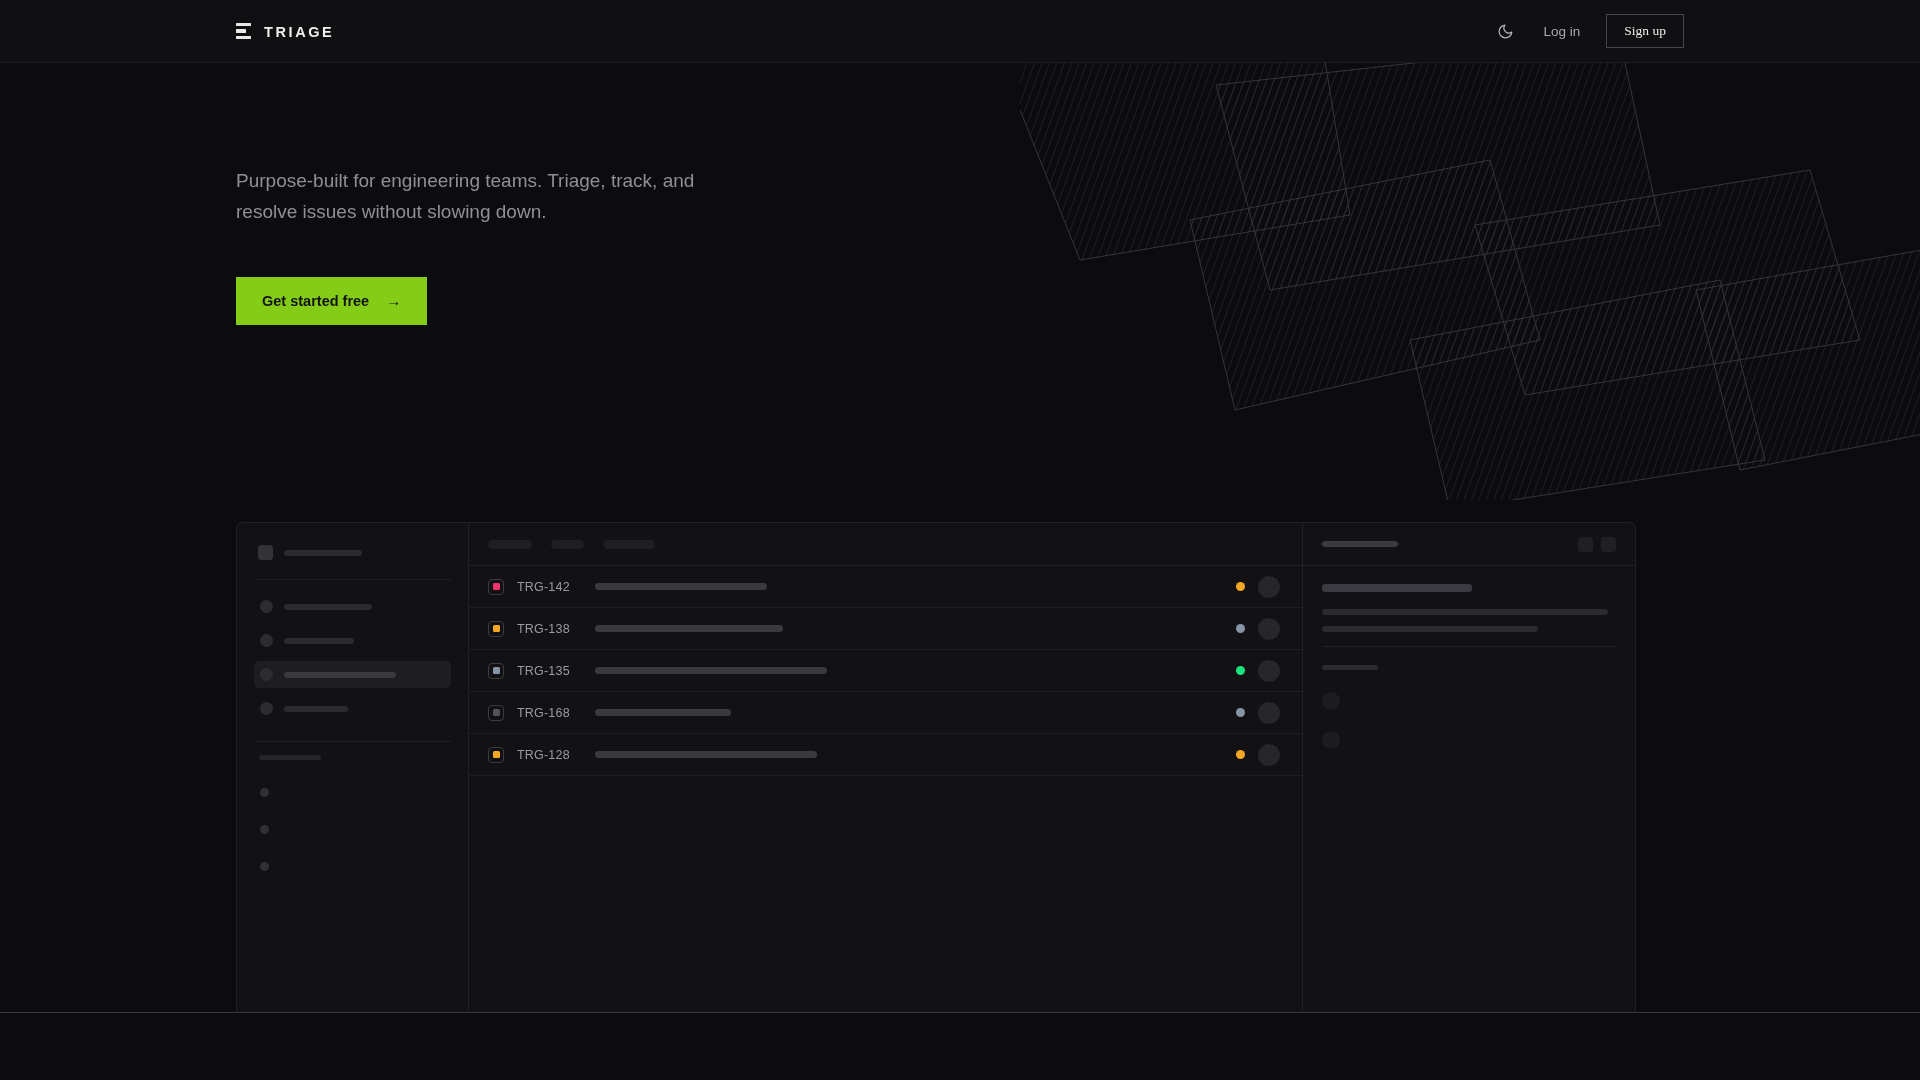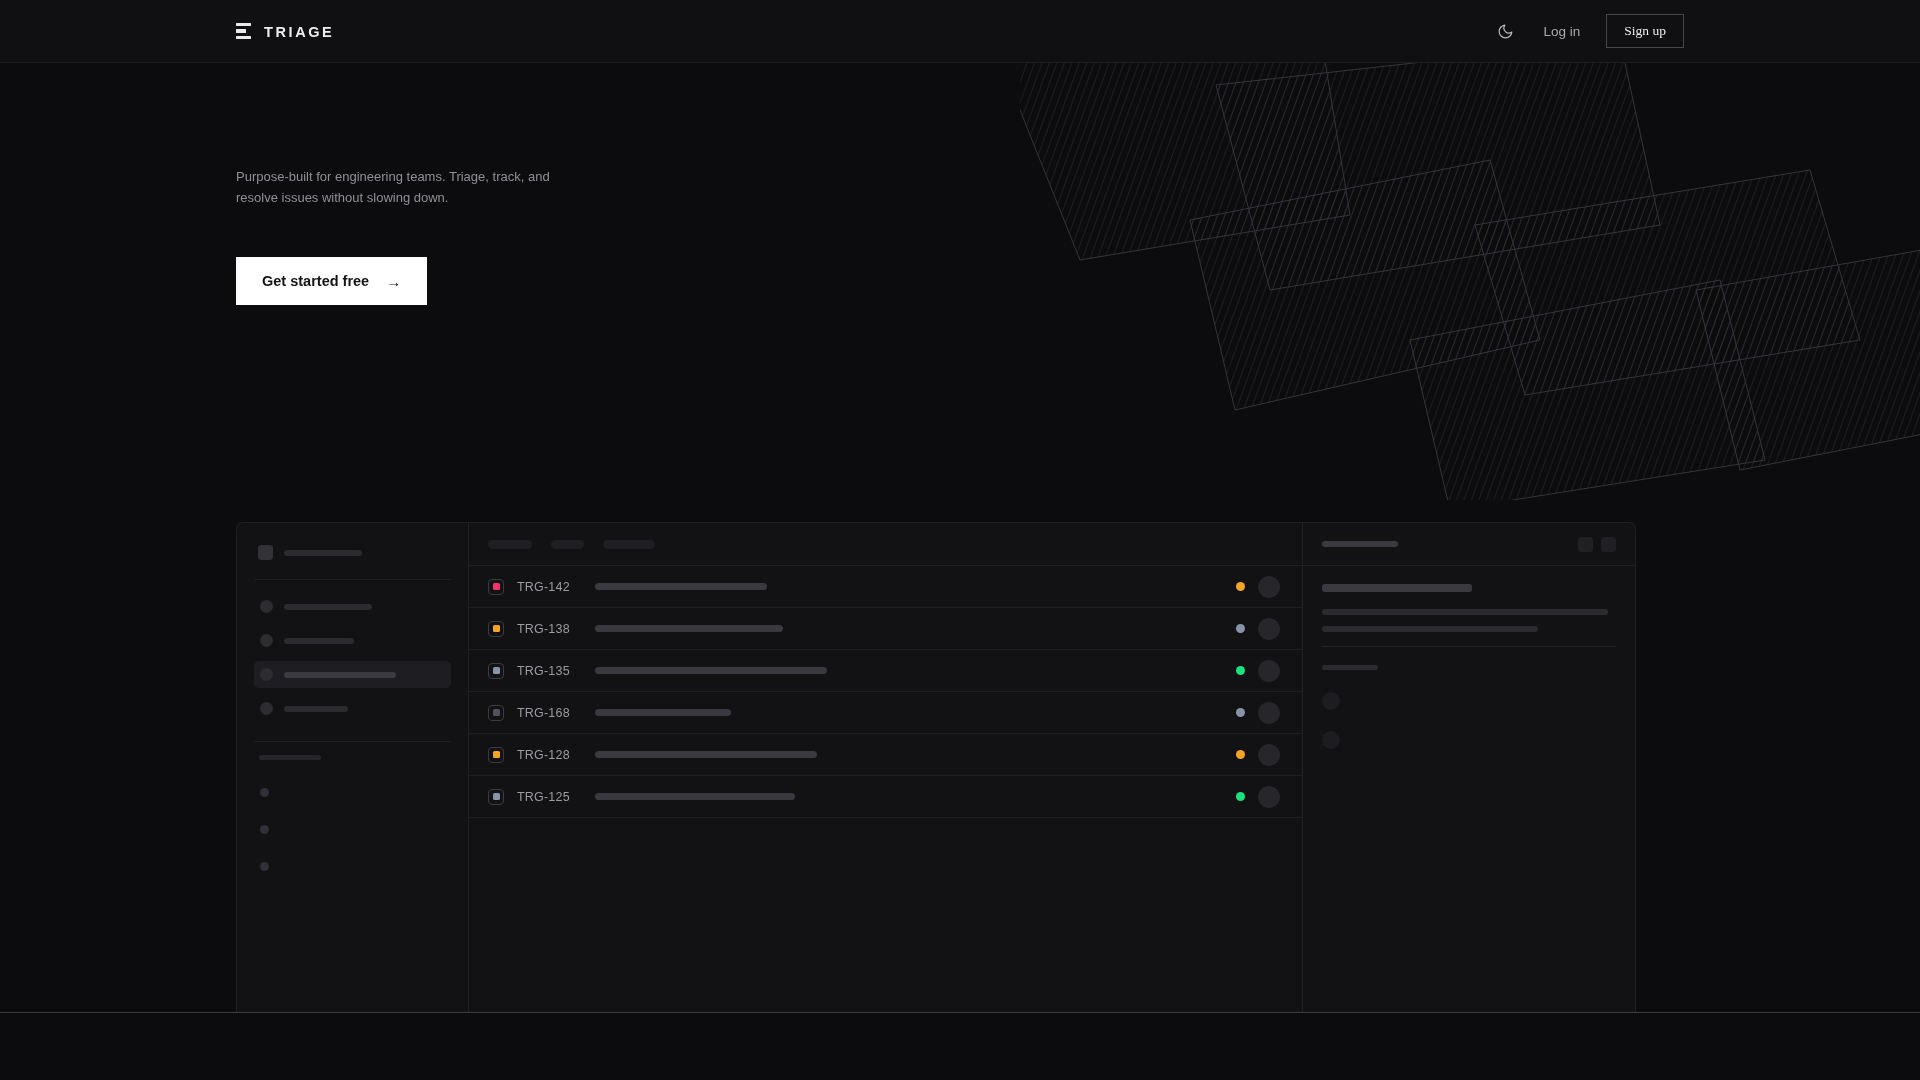--- a/index.html
+++ b/index.html
@@ -69,28 +69,28 @@
     color: #f1f1f2;
     font-size: 59px;
     line-height: 1.12;
     font-weight: 400;
     letter-spacing: -1.4px;
     white-space: pre-line;
   }
   .subhead {
     margin-top: 40px;
     color: #8f8f96;
-    font-size: 13px;
+    font-size: 19px;
     line-height: 1.62;
     white-space: pre-line;
   }
   .cta {
     margin-top: 49px;
     display: inline-flex; align-items: center; gap: 17px;
-    background: #ffffff; color: #131315;
+    background: #84cc16; color: #131315;
     font-size: 14.5px; font-weight: 700;
     border: none; padding: 16px 26px; cursor: pointer;
     font-family: inherit;
   }
   .cta .arrow { font-size: 15px; line-height: 1; }
 
   
   .decor {
     position: absolute;
     top: 40px; right: 0;
@@ -341,31 +341,20 @@
             <span class="prio">
               <i style="background:#f5a524"></i>
             </span>
             <span class="rid">TRG-128</span>
             <span class="tbar" style="width:222px"></span>
             <span class="row-right">
               <span class="stat" style="background:#f5a524"></span>
               <span class="av"></span>
             </span>
           </div>
-          <div class="row">
-            <span class="prio">
-              <i style="background:#8794a8"></i>
-            </span>
-            <span class="rid">TRG-125</span>
-            <span class="tbar" style="width:200px"></span>
-            <span class="row-right">
-              <span class="stat" style="background:#19e37c"></span>
-              <span class="av"></span>
-            </span>
-          </div>
         </div>
     </main>
 
     <aside class="m-detail">
       <div class="m-dhead">
         <span class="bar bar-l" style="width:76px"></span>
         <span style="margin-left:auto;display:flex;gap:8px">
           <span class="dsq"></span>
           <span class="dsq"></span>
         </span>

